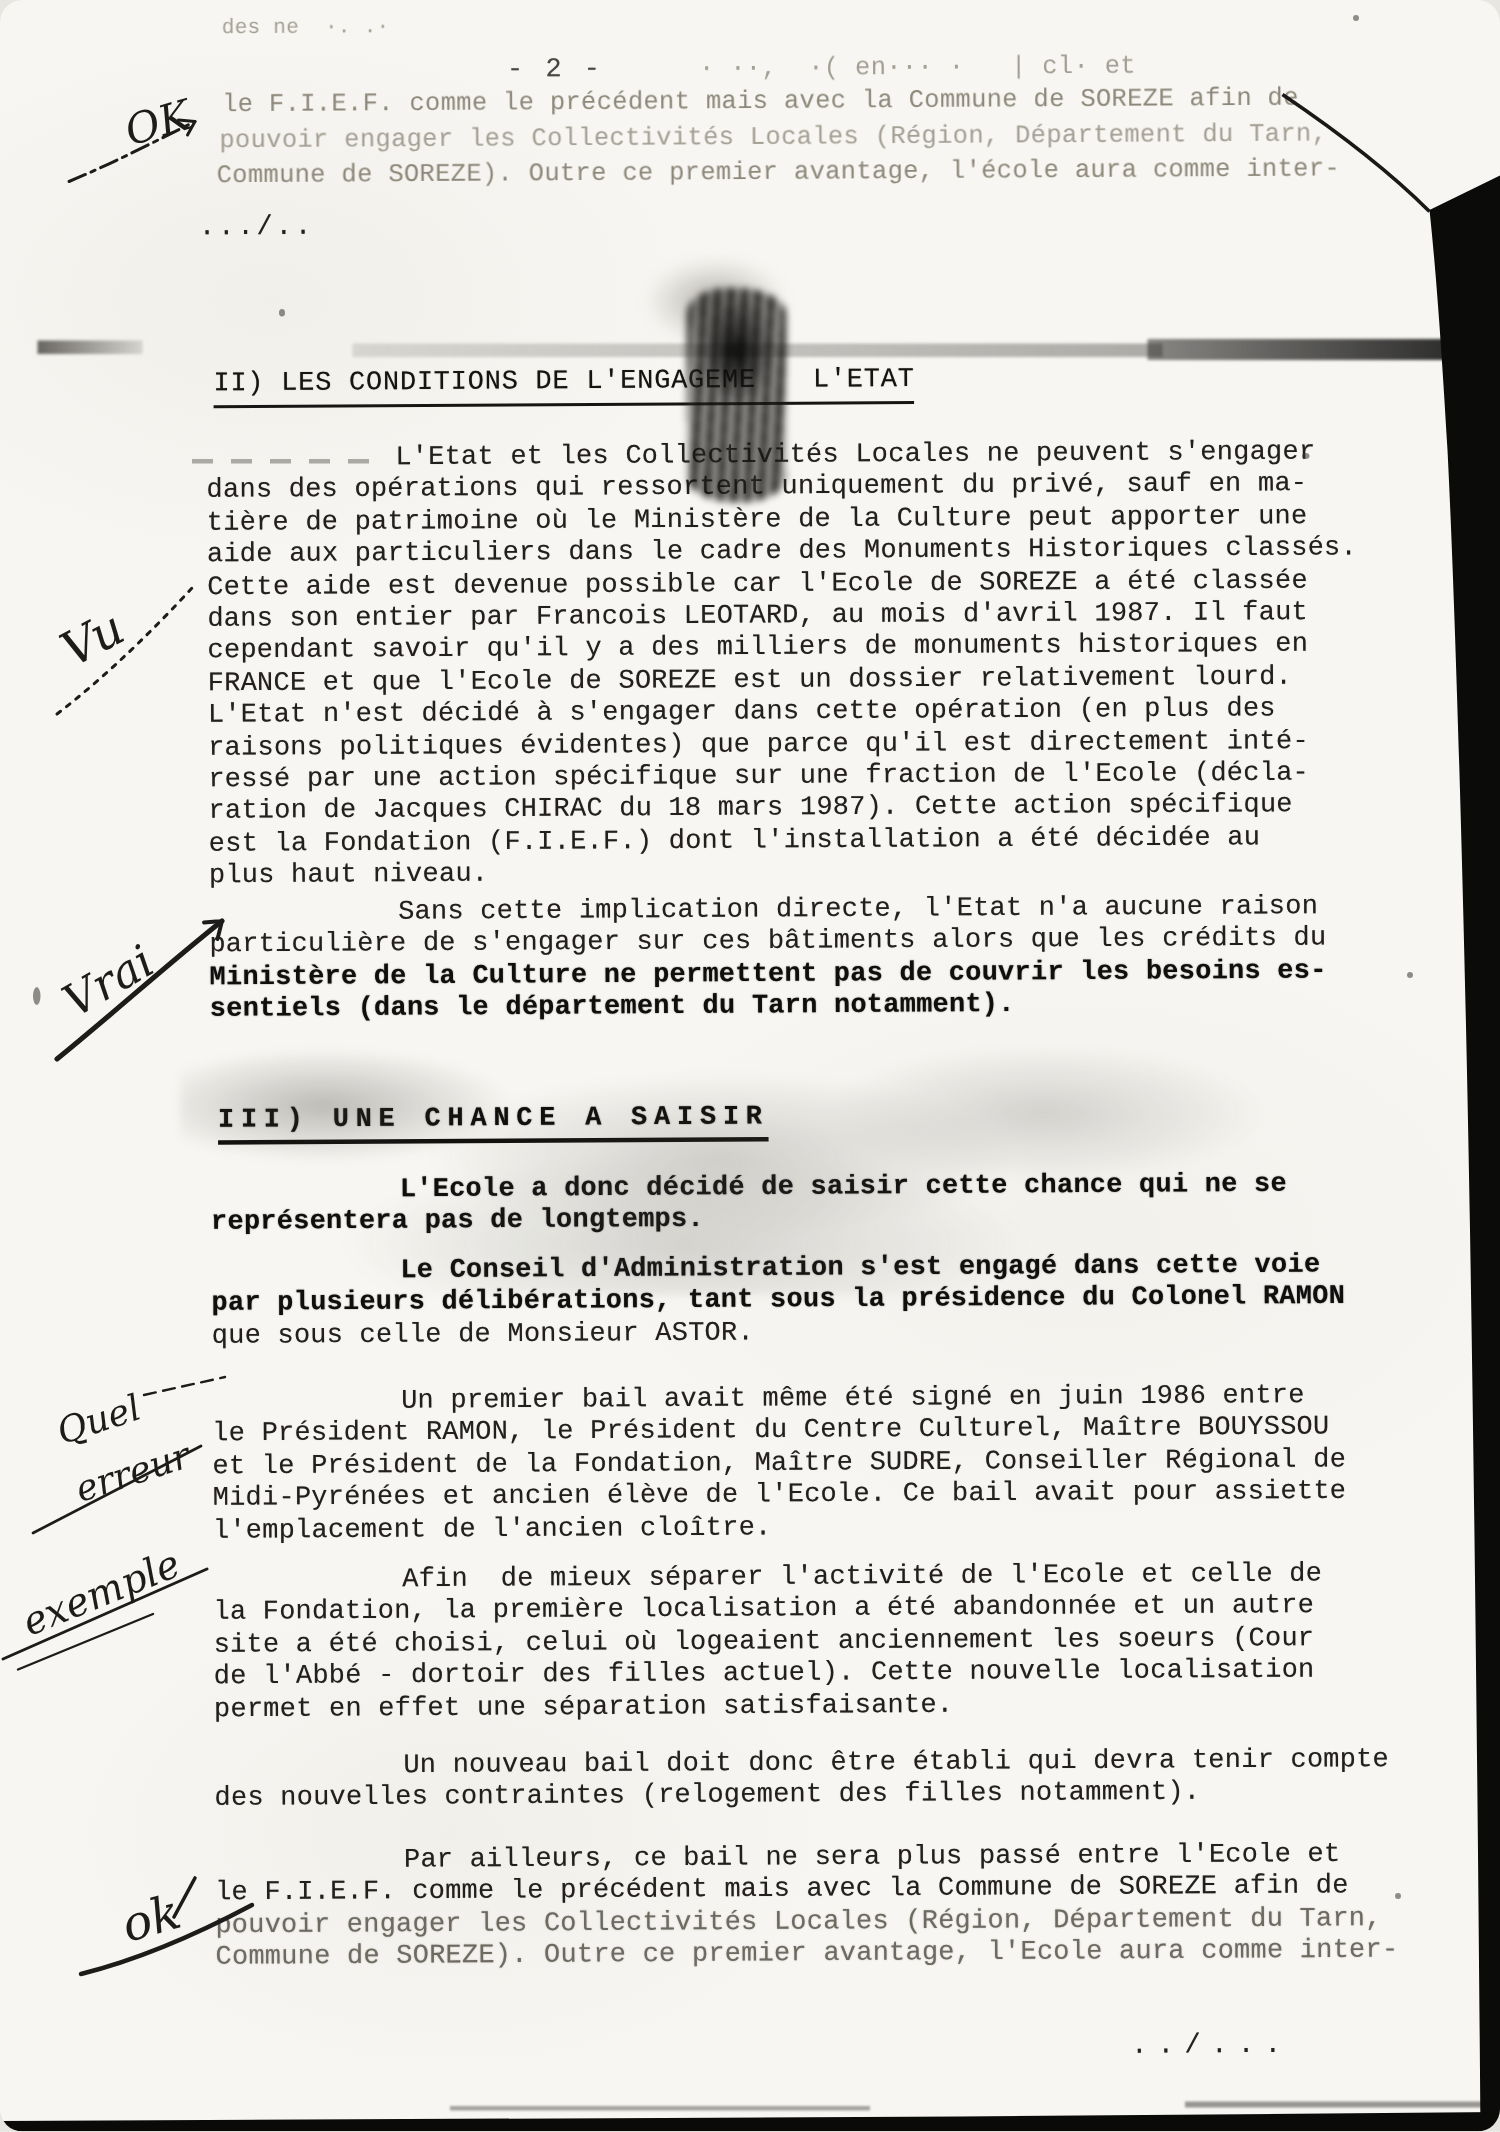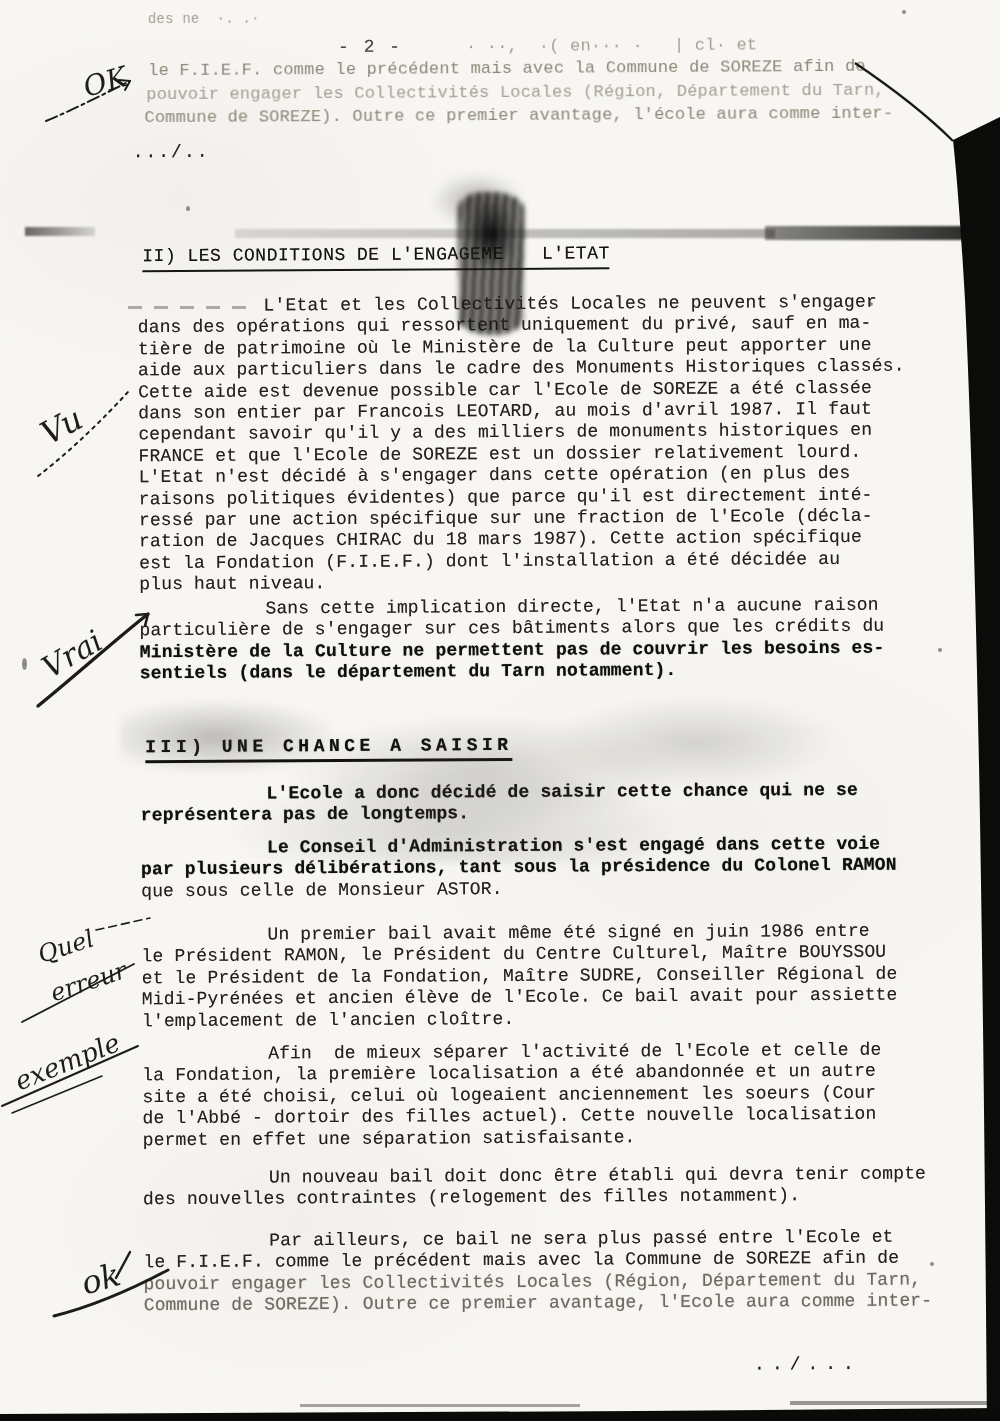--- a/index.html
+++ b/index.html
@@ -5,20 +5,21 @@
   html,body{margin:0;padding:0;background:#e8e6e1;}
   .page{
     position:relative;width:1000px;height:1421px;overflow:hidden;
     background:
       radial-gradient(ellipse 420px 260px at 18% 14%, rgba(120,112,100,.05), transparent 70%),
       radial-gradient(ellipse 500px 300px at 72% 58%, rgba(120,112,100,.04), transparent 70%),
       radial-gradient(ellipse 380px 240px at 30% 86%, rgba(120,112,100,.05), transparent 70%),
       #f7f6f2;
     font-family:"Liberation Mono","DejaVu Sans Mono",monospace;
     color:#1f1e1c;
+    border-radius:15px;
   }
   .typeset{position:absolute;inset:0;transform:rotate(-0.35deg);transform-origin:500px 700px;}
   .abs{position:absolute;}
   .para{
     font-size:18px;line-height:21.4px;white-space:pre-wrap;width:790px;
     letter-spacing:.15px;color:#221f1c;
     text-shadow:0 0 .5px rgba(20,18,16,.45);
   }
   .indent{text-indent:126px;}
   .bold-para{font-weight:bold;color:#100f0e;text-shadow:0 0 1px rgba(0,0,0,.55);}

